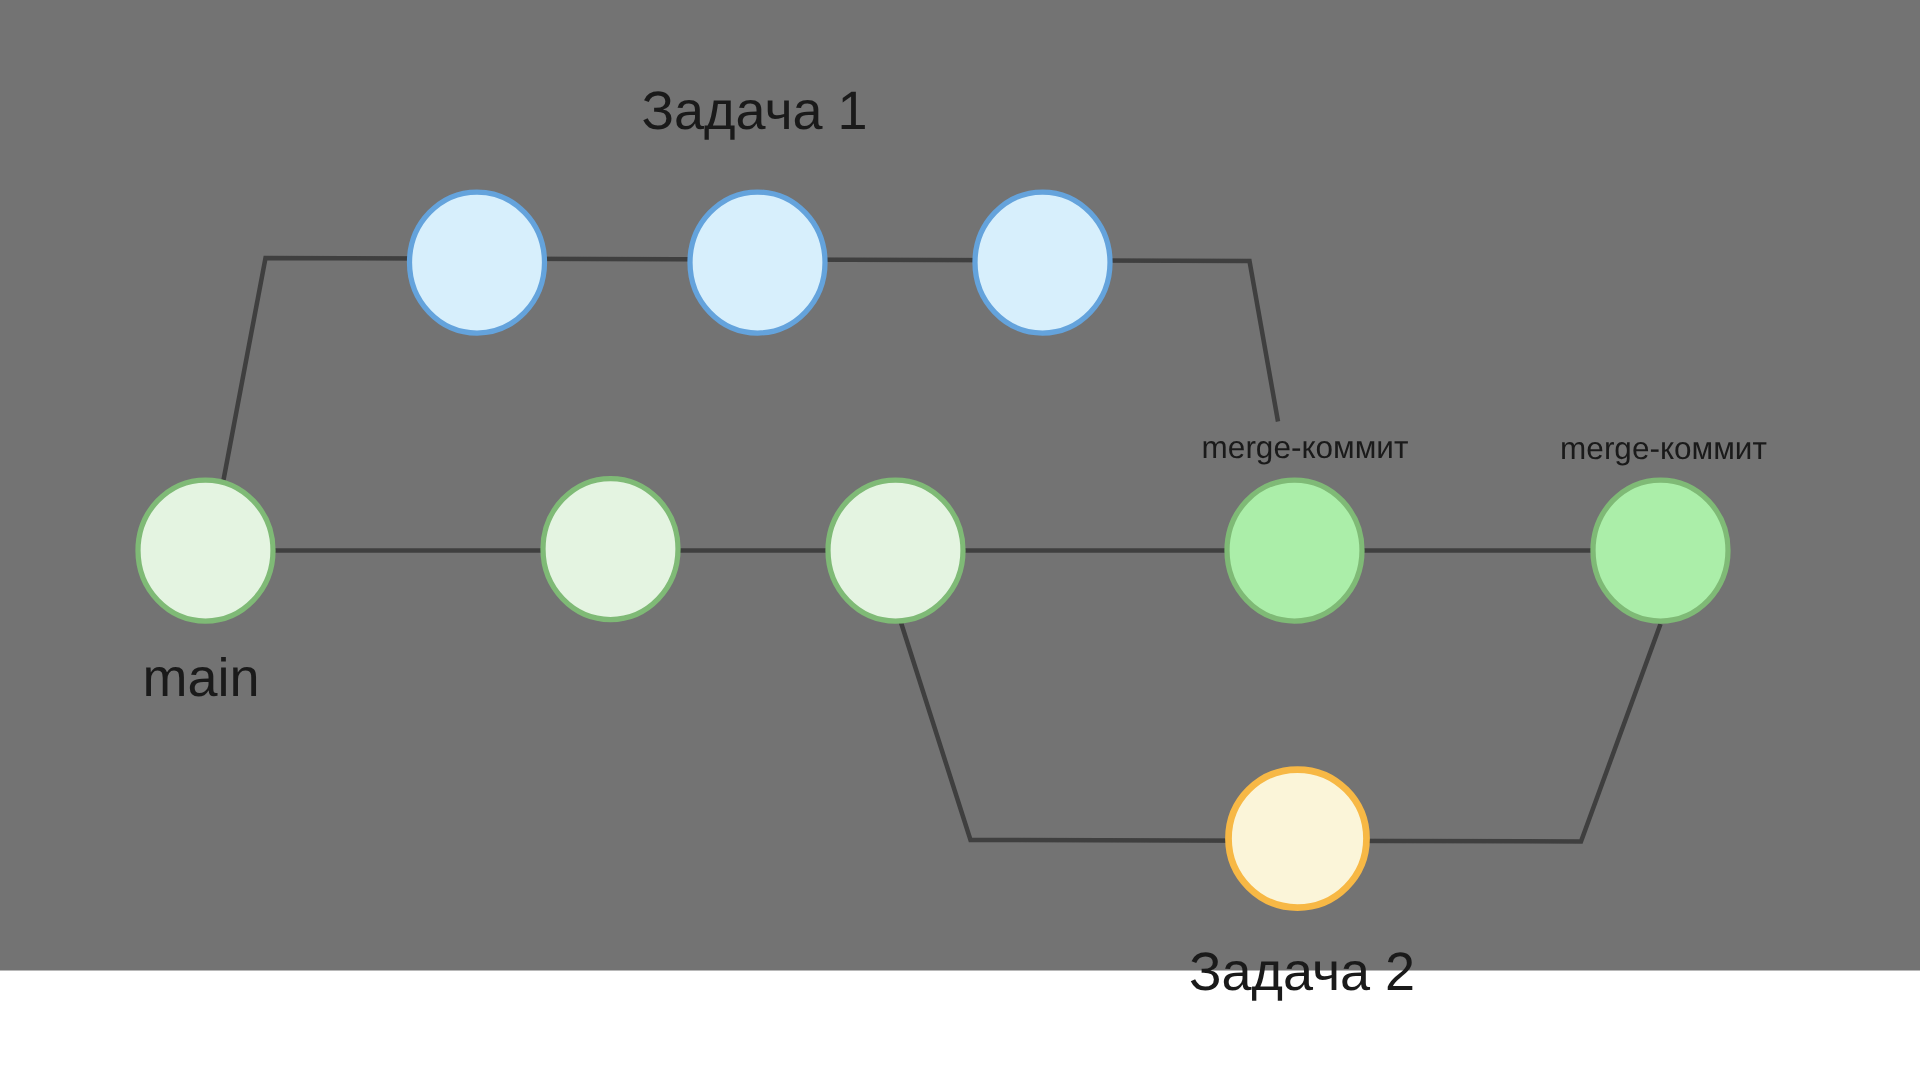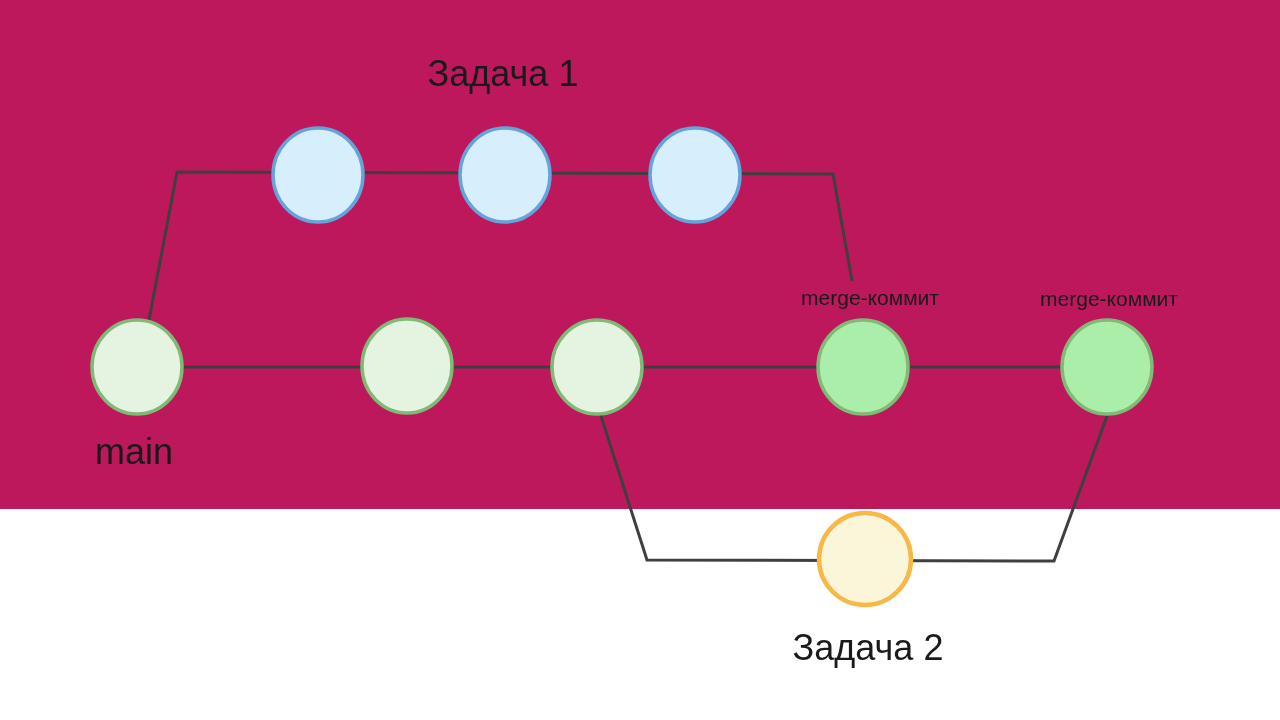--- a/index.html
+++ b/index.html
@@ -7,22 +7,22 @@
     padding: 0;
     background: #ffffff;
     width: 1280px;
     height: 720px;
     overflow: hidden;
     font-family: "Liberation Sans", "DejaVu Sans", sans-serif;
   }
   #diagram-canvas {
     position: relative;
     width: 1280px;
-    height: 509px;
-    background: #be185d;
+    height: 647px;
+    background: #737373;
   }
   svg text {
     font-family: "Liberation Sans", "DejaVu Sans", sans-serif;
     fill: #1a1a1a;
   }
 </style>
 </head>
 <body>
 
 <div id="diagram-canvas">

